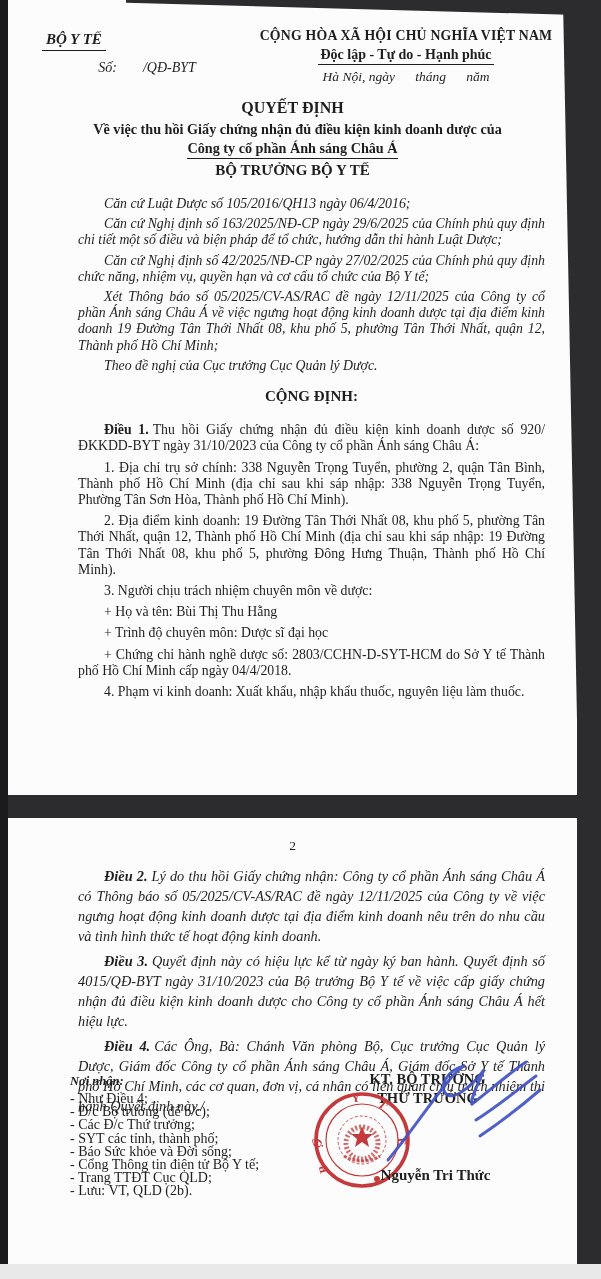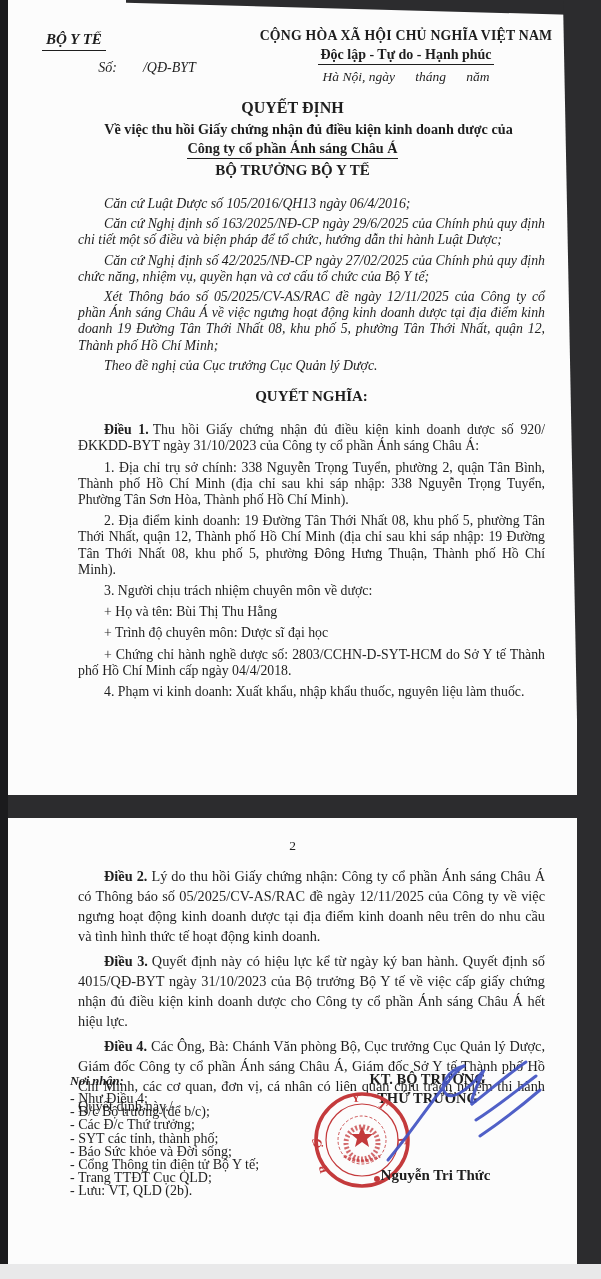--- a/index.html
+++ b/index.html
@@ -20,36 +20,36 @@
     clip-path:polygon(0 0,100% 0,100% 100%);}
   
   .hdr-left{position:absolute;top:30px;left:34px;width:210px;font-style:italic;}
   .org-text{font-weight:bold;font-size:15px;display:inline-block;border-bottom:1.5px solid #1e1e1e;padding:0 4px 2px;}
   .ref-line{margin-top:9px;font-size:14px;display:flex;justify-content:center;gap:26px;}
   .hdr-right{position:absolute;top:28px;left:242px;width:312px;text-align:center;}
   .republic{font-weight:bold;font-size:13.8px;letter-spacing:.2px;}
   .motto{font-weight:bold;font-size:14px;display:inline-block;border-bottom:1.5px solid #1e1e1e;padding:0 2px 1px;margin-top:3px;}
   .place-date{font-style:italic;font-size:13.5px;margin-top:4px;white-space:pre;}
   .doc-type{position:absolute;top:99px;left:0;width:100%;text-align:center;margin:0;font-size:16px;font-weight:bold;}
-  .subject1{position:absolute;top:121px;left:16px;width:100%;text-align:center;font-weight:bold;font-size:14.2px;}
+  .subject1{position:absolute;top:121px;left:5px;width:100%;text-align:center;font-weight:bold;font-size:14.2px;}
   .subject2{position:absolute;top:139px;left:0;width:100%;text-align:center;}
   .subject2 span{font-weight:bold;font-size:14.2px;display:inline-block;border-bottom:1.5px solid #1e1e1e;padding-bottom:1px;}
   .authority{position:absolute;top:162px;left:0;width:100%;text-align:center;font-weight:bold;font-size:15px;}
   
   .body1{position:absolute;top:196px;left:70px;width:467px;font-size:13.8px;line-height:16.2px;text-align:justify;}
   .body1 p{margin:0;}
   .recital{font-style:italic;text-indent:26px;margin-bottom:4px !important;}
   .decides{text-align:center;font-weight:bold;font-size:15px;margin-top:14px !important;}
   .article{text-indent:26px;margin-top:18px !important;}
   .item{text-indent:26px;margin-top:5px !important;}
   .alabel{margin-right:4px;}
   
   .pagenum{position:absolute;top:20px;left:0;width:100%;text-align:center;font-size:13.5px;}
   .body2{position:absolute;top:48px;left:70px;width:467px;font-size:14.3px;line-height:20px;text-align:justify;}
-  .body2 p{margin:0;}
+  .body2 p{margin:0;font-style:italic;}
   .body2 .article{margin-top:5px !important;text-indent:26px;}
   .body2 .article:first-child{margin-top:0 !important;}
   .recipients{position:absolute;top:256px;left:62px;width:230px;}
   .recip-label{font-weight:bold;font-style:italic;font-size:12.5px;margin-bottom:3px;}
   .recip-item{font-size:14px;line-height:13.2px;}
   .sigblock{position:absolute;top:252px;left:322px;width:195px;text-align:center;}
   .sig-title{font-weight:bold;font-size:14.5px;line-height:19px;}
   .sig-name{position:absolute;top:349px;left:330px;width:195px;text-align:center;font-weight:bold;font-size:15px;}
   .stamp-svg{position:absolute;left:304px;top:272px;width:100px;height:100px;}
   .sign-svg{position:absolute;left:368px;top:230px;width:175px;height:118px;}
@@ -85,21 +85,21 @@
     <span>Công ty cổ phần Ánh sáng Châu Á</span>
   </div>
   <div class="authority">BỘ TRƯỞNG BỘ Y TẾ</div>
 
   <div class="body1">
     <p class="recital">Căn cứ Luật Dược số 105/2016/QH13 ngày 06/4/2016;</p>
     <p class="recital">Căn cứ Nghị định số 163/2025/NĐ-CP ngày 29/6/2025 của Chính phủ quy định chi tiết một số điều và biện pháp để tổ chức, hướng dẫn thi hành Luật Dược;</p>
     <p class="recital">Căn cứ Nghị định số 42/2025/NĐ-CP ngày 27/02/2025 của Chính phủ quy định chức năng, nhiệm vụ, quyền hạn và cơ cấu tổ chức của Bộ Y tế;</p>
     <p class="recital">Xét Thông báo số 05/2025/CV-AS/RAC đề ngày 12/11/2025 của Công ty cổ phần Ánh sáng Châu Á về việc ngưng hoạt động kinh doanh dược tại địa điểm kinh doanh 19 Đường Tân Thới Nhất 08, khu phố 5, phường Tân Thới Nhất, quận 12, Thành phố Hồ Chí Minh;</p>
     <p class="recital">Theo đề nghị của Cục trưởng Cục Quản lý Dược.</p>
-    <p class="decides">QUYẾT NGHĨA:</p>
+    <p class="decides">CỘNG ĐỊNH:</p>
     <p class="article">
       <b class="alabel">Điều 1.</b><span>Thu hồi Giấy chứng nhận đủ điều kiện kinh doanh dược số 920/ĐKKDD-BYT ngày 31/10/2023 của Công ty cổ phần Ánh sáng Châu Á:</span>
     </p>
     <p class="item">1. Địa chỉ trụ sở chính: 338 Nguyễn Trọng Tuyển, phường 2, quận Tân Bình, Thành phố Hồ Chí Minh (địa chỉ sau khi sáp nhập: 338 Nguyễn Trọng Tuyển, Phường Tân Sơn Hòa, Thành phố Hồ Chí Minh).</p>
     <p class="item">2. Địa điểm kinh doanh: 19 Đường Tân Thới Nhất 08, khu phố 5, phường Tân Thới Nhất, quận 12, Thành phố Hồ Chí Minh (địa chỉ sau khi sáp nhập: 19 Đường Tân Thới Nhất 08, khu phố 5, phường Đông Hưng Thuận, Thành phố Hồ Chí Minh).</p>
     <p class="item">3. Người chịu trách nhiệm chuyên môn về dược:</p>
     <p class="item">+ Họ và tên: Bùi Thị Thu Hằng</p>
     <p class="item">+ Trình độ chuyên môn: Dược sĩ đại học</p>
     <p class="item">+ Chứng chỉ hành nghề dược số: 2803/CCHN-D-SYT-HCM do Sở Y tế Thành phố Hồ Chí Minh cấp ngày 04/4/2018.</p>
     <p class="item">4. Phạm vi kinh doanh: Xuất khẩu, nhập khẩu thuốc, nguyên liệu làm thuốc.</p>

